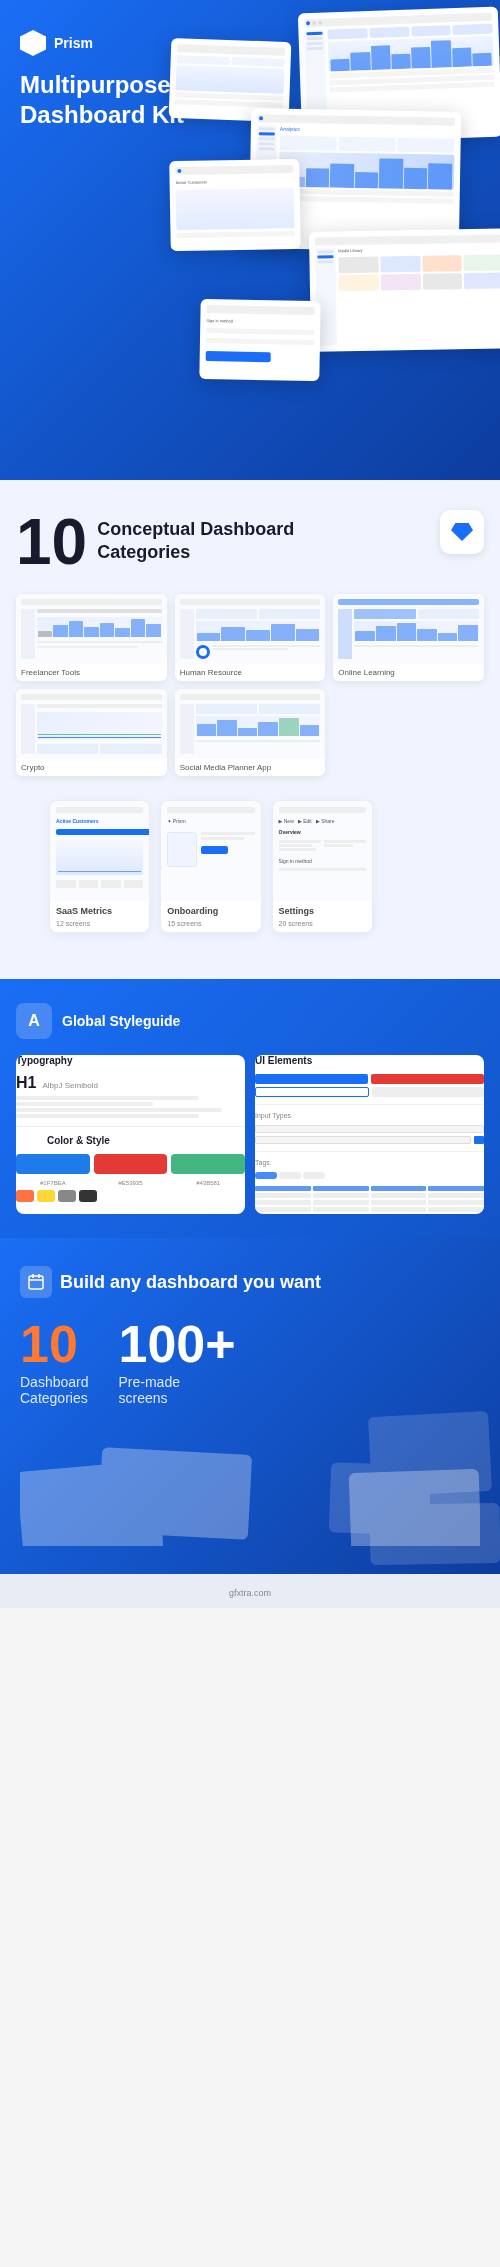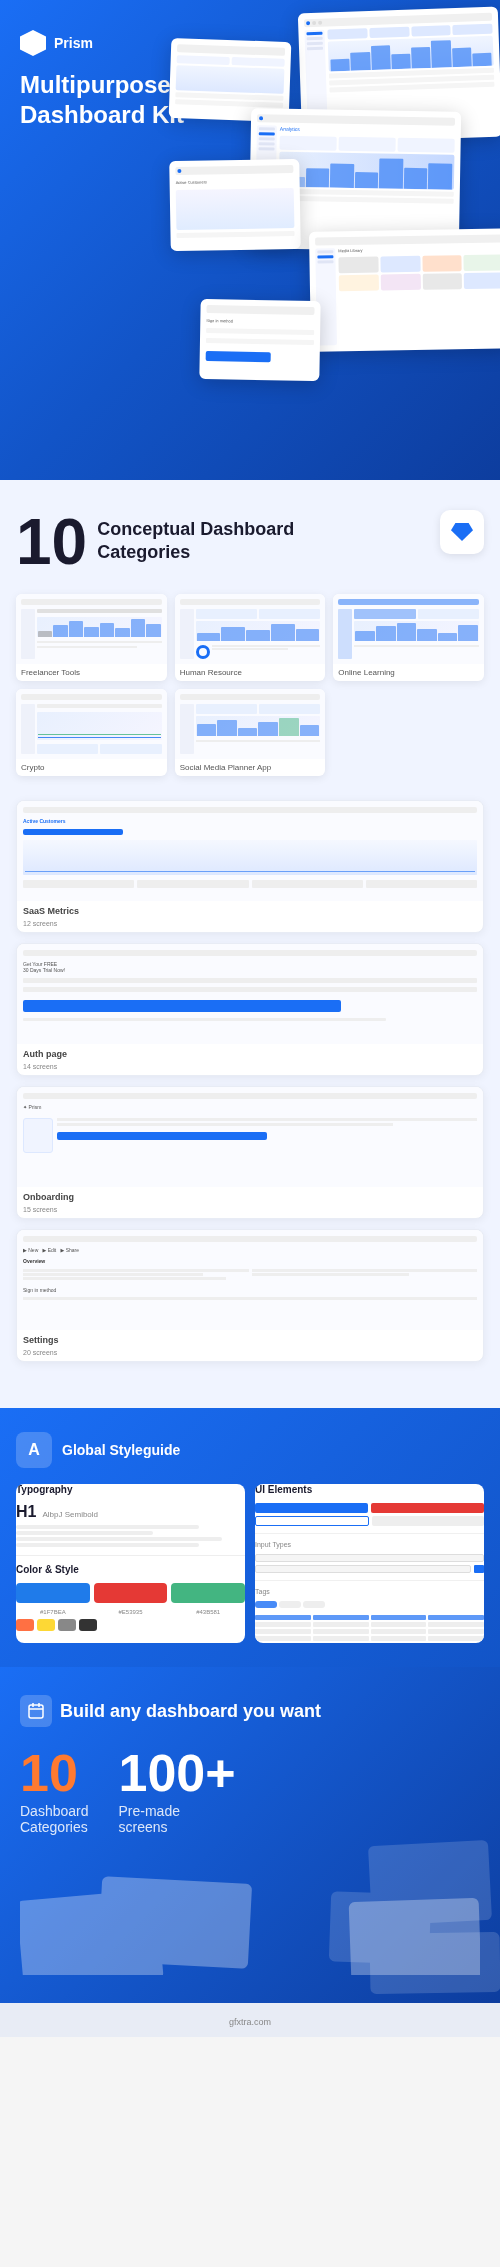--- a/index.html
+++ b/index.html
@@ -274,23 +274,24 @@
       align-items: flex-end;
       gap: 1px;
       height: 100%;
       padding: 0 1px;
     }
     .thumb-bar { flex: 1; background: #1a6ef5; opacity: 0.5; border-radius: 1px 1px 0 0; }
 
     
     .large-dash-grid {
       display: grid;
-      grid-template-columns: 1fr;
+      grid-template-columns: 1fr 1fr 1fr 1fr;
       gap: 10px;
       padding: 16px 0;
+      margin-left: 33px;
     }
     .large-dash-card {
       background: white;
       border: 1px solid #e8ecf5;
       border-radius: 8px;
       overflow: hidden;
       box-shadow: 0 2px 10px rgba(0,0,0,0.06);
     }
     .large-dash-screen {
       height: 100px;
@@ -369,20 +370,21 @@
     }
     .sg-typo-item.w80 { width: 80%; }
     .sg-typo-item.w60 { width: 60%; }
     .sg-typo-item.w90 { width: 90%; }
 
     .sg-color-section-title {
       font-size: 10px;
       font-weight: 700;
       color: #1a1a2e;
       margin-bottom: 8px;
+      margin-left: 31px;
     }
     .sg-color-swatches {
       display: flex;
       gap: 4px;
       margin-bottom: 6px;
     }
     .sg-swatch {
       flex: 1;
       height: 20px;
       border-radius: 4px;
@@ -842,32 +844,20 @@
           <div style="flex:1; height:8px; background:#eee; border-radius:1px;"></div>
           <div style="flex:1; height:8px; background:#eee; border-radius:1px;"></div>
           <div style="flex:1; height:8px; background:#eee; border-radius:1px;"></div>
           <div style="flex:1; height:8px; background:#eee; border-radius:1px;"></div>
         </div>
       </div>
       <div class="large-dash-label">SaaS Metrics</div>
       <div class="large-dash-sub">12 screens</div>
     </div>
 
-    <div class="large-dash-card">
-      <div class="large-dash-screen">
-        <div class="thumb-topbar" style="margin-bottom:3px;"></div>
-        <div style="font-size:5px; color:#555; margin-bottom:3px; font-weight:500;">Get Your FREE<br>30 Days Trial Now!</div>
-        <div style="height:5px; background:#eee; border-radius:1px; margin-bottom:2px;"></div>
-        <div style="height:5px; background:#eee; border-radius:1px; margin-bottom:2px;"></div>
-        <div style="height:12px; background:#1a6ef5; border-radius:2px; width:70%; margin-top:4px;"></div>
-        <div style="height:3px; background:#eee; border-radius:1px; margin-top:4px; width:80%;"></div>
-      </div>
-      <div class="large-dash-label">Auth page</div>
-      <div class="large-dash-sub">14 screens</div>
-    </div>
 
     <div class="large-dash-card">
       <div class="large-dash-screen">
         <div class="thumb-topbar" style="margin-bottom:3px;"></div>
         <div style="font-size:5px; color:#555; margin-bottom:3px;">✦ Prism</div>
         <div style="display:flex; gap:4px; margin-top:3px;">
           <div style="width:30px; height:35px; background:#f0f4ff; border-radius:3px; border:1px solid #dde8ff;"></div>
           <div style="flex:1; display:flex; flex-direction:column; gap:2px;">
             <div style="height:3px; background:#eee;"></div>
             <div style="height:3px; background:#eee; width:80%;"></div>

